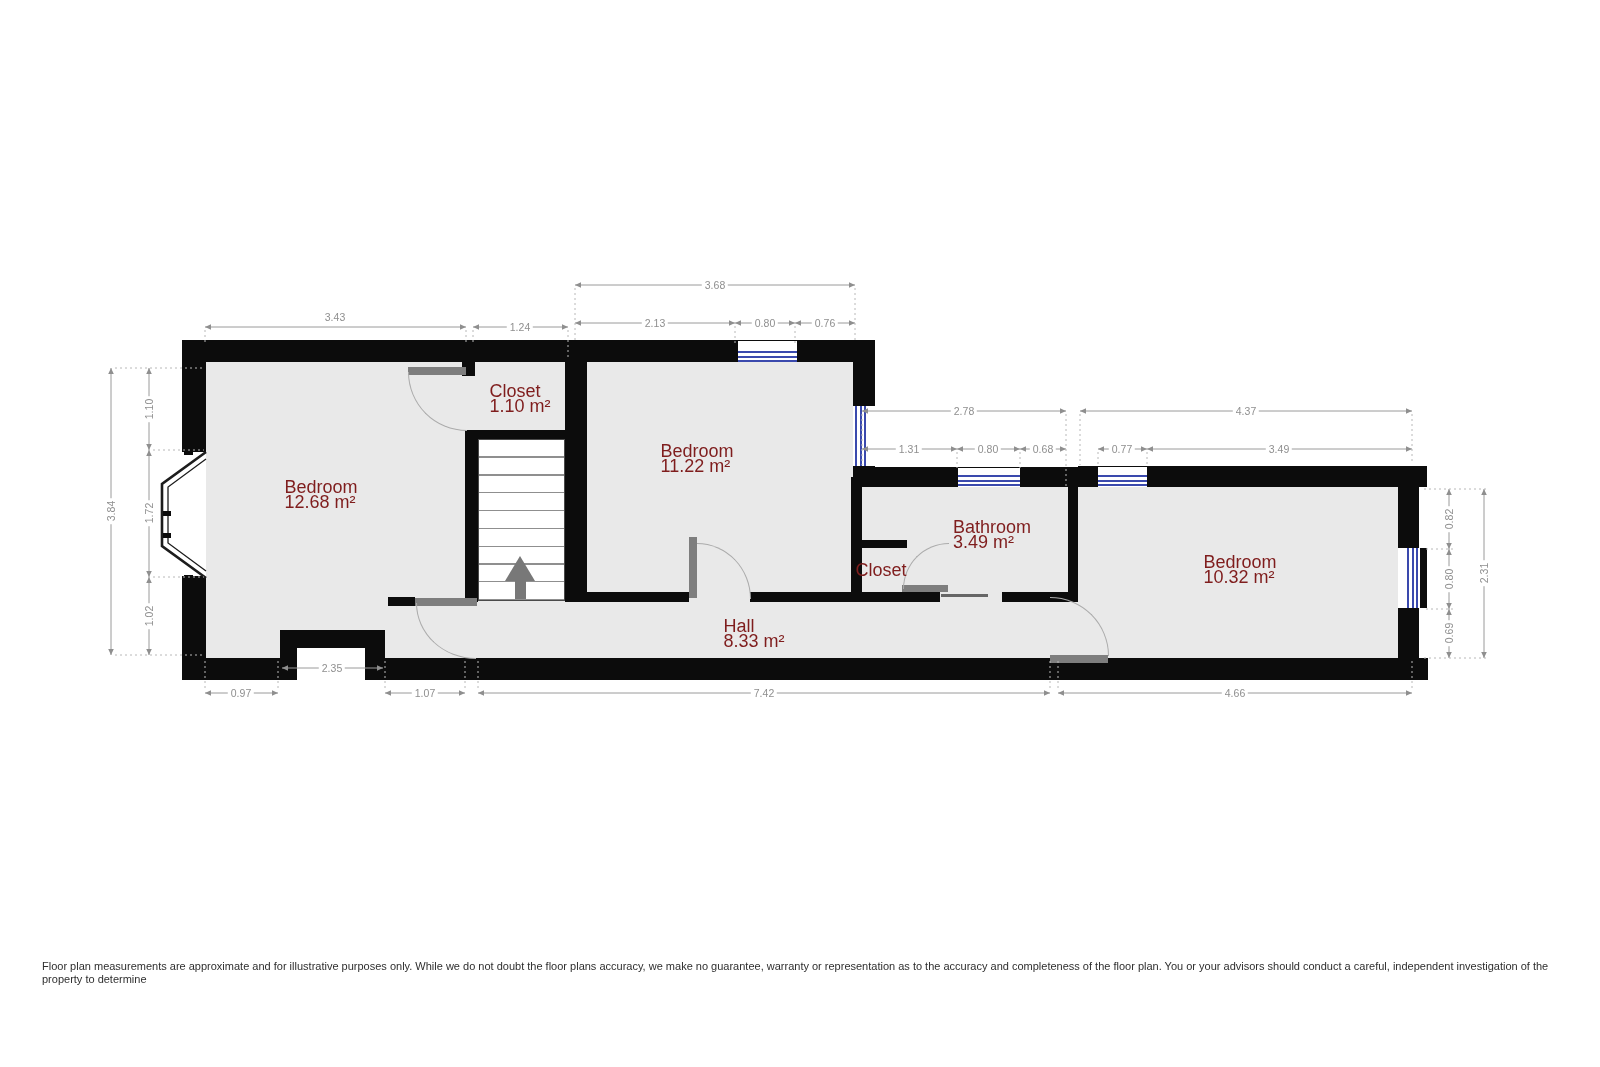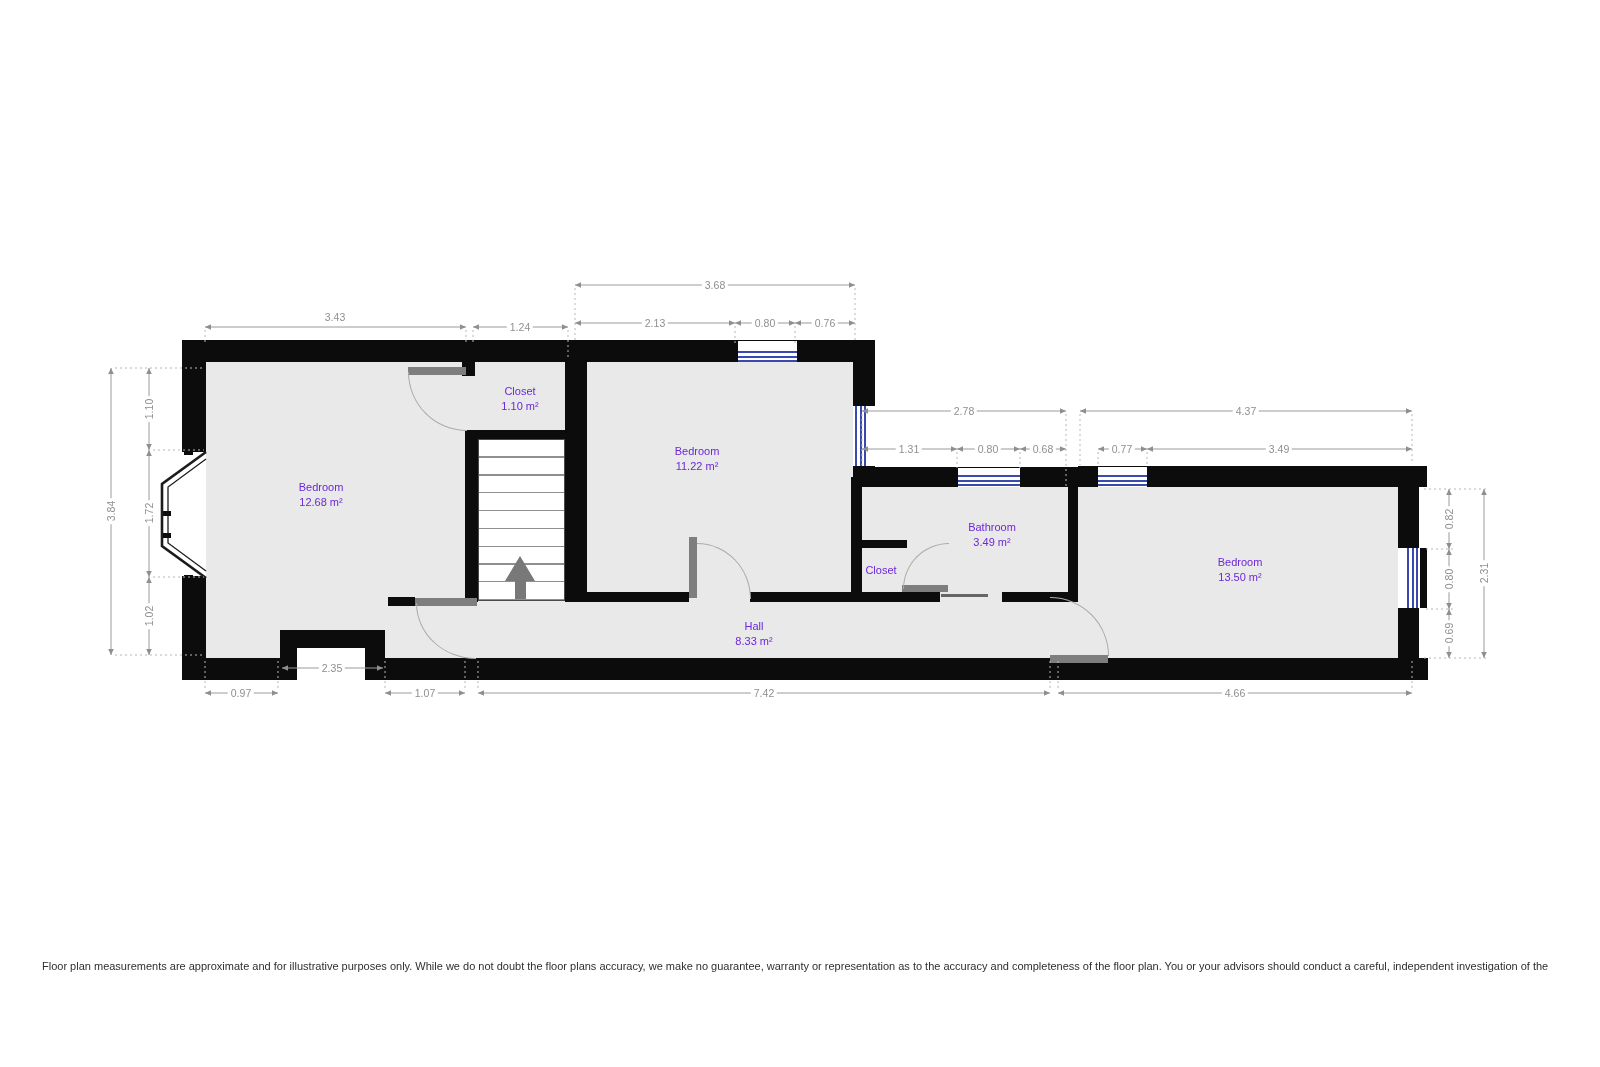--- a/index.html
+++ b/index.html
@@ -19,22 +19,22 @@
   .arc-tl{border-top-width:1.4px;border-left-width:1.4px;border-top-left-radius:100% 100%;}
   .stairs{position:absolute;left:478px;top:439px;width:87px;height:162px;box-sizing:border-box;
           background:#fff;border:1px solid #4a4a4a;z-index:2;}
   .treads{position:absolute;inset:0;background:repeating-linear-gradient(180deg,transparent 0 16.5px,#8f8f8f 16.5px 17.8px);}
   .stair-arrow-stem{position:absolute;left:515px;top:578px;width:11px;height:21px;background:#787878;z-index:5;}
   .stair-arrow-head{position:absolute;left:505px;top:556px;width:0;height:0;z-index:5;
           border-left:15px solid transparent;border-right:15px solid transparent;border-bottom:25px solid #787878;}
   .dlabel{position:absolute;transform:translate(-50%,-50%);font-size:10.5px;color:#8f8f8f;
           background:#fff;padding:0 3px;white-space:nowrap;z-index:8;}
   .dlabel.v{transform:translate(-50%,-50%) rotate(-90deg);}
-  .room-label{position:absolute;transform:translate(-50%,-50%);font-size:11px;line-height:15px;
-          color:#6d28d9;text-align:center;white-space:nowrap;z-index:7;}
+  .room-label{position:absolute;transform:translate(-50%,-50%);font-size:18px;line-height:15px;
+          color:#7f1d1d;text-align:left;white-space:nowrap;z-index:7;}
   svg.overlay{position:absolute;left:0;top:0;z-index:6;pointer-events:none;}
   .disclaimer{position:absolute;left:42px;top:960px;width:1530px;font-size:11px;line-height:13.2px;color:#2f2f2f;z-index:9;}
   .disclaimer .l3{padding-left:11px;}
 </style>
 </head>
 <body>
 
 <div class="canvas">
 
   <div class="floor" style="left:204px;top:362px;width:669px;height:296px"></div>
@@ -192,21 +192,21 @@
   </div>
   <div class="room-label" style="left:881px;top:570px">
     <div>Closet</div>
   </div>
   <div class="room-label" style="left:754px;top:634px">
     <div>Hall</div>
     <div>8.33 m²</div>
   </div>
   <div class="room-label" style="left:1240px;top:570px">
     <div>Bedroom</div>
-    <div>13.50 m²</div>
+    <div>10.32 m²</div>
   </div>
 
   <span class="dlabel" style="left:335px;top:317px">3.43</span>
   <span class="dlabel" style="left:520px;top:327px">1.24</span>
   <span class="dlabel" style="left:715px;top:285px">3.68</span>
   <span class="dlabel" style="left:655px;top:323px">2.13</span>
   <span class="dlabel" style="left:765px;top:323px">0.80</span>
   <span class="dlabel" style="left:825px;top:323px">0.76</span>
   <span class="dlabel" style="left:964px;top:411px">2.78</span>
   <span class="dlabel" style="left:909px;top:449px">1.31</span>
@@ -224,15 +224,16 @@
   <span class="dlabel v" style="left:149px;top:409px">1.10</span>
   <span class="dlabel v" style="left:149px;top:513px">1.72</span>
   <span class="dlabel v" style="left:149px;top:616px">1.02</span>
   <span class="dlabel v" style="left:1449px;top:519px">0.82</span>
   <span class="dlabel v" style="left:1449px;top:579px">0.80</span>
   <span class="dlabel v" style="left:1449px;top:633px">0.69</span>
   <span class="dlabel v" style="left:1484px;top:573px">2.31</span>
 
   <div class="disclaimer">
     <div class="l1">Floor plan measurements are approximate and for illustrative purposes only. While we do not doubt the floor plans accuracy, we make no guarantee, warranty or representation as to the accuracy and completeness of the floor plan. You or your advisors should conduct a careful, independent investigation of the</div>
+    <div class="l2">property to determine</div>
   </div>
 
 </div>
 
 </body></html>

